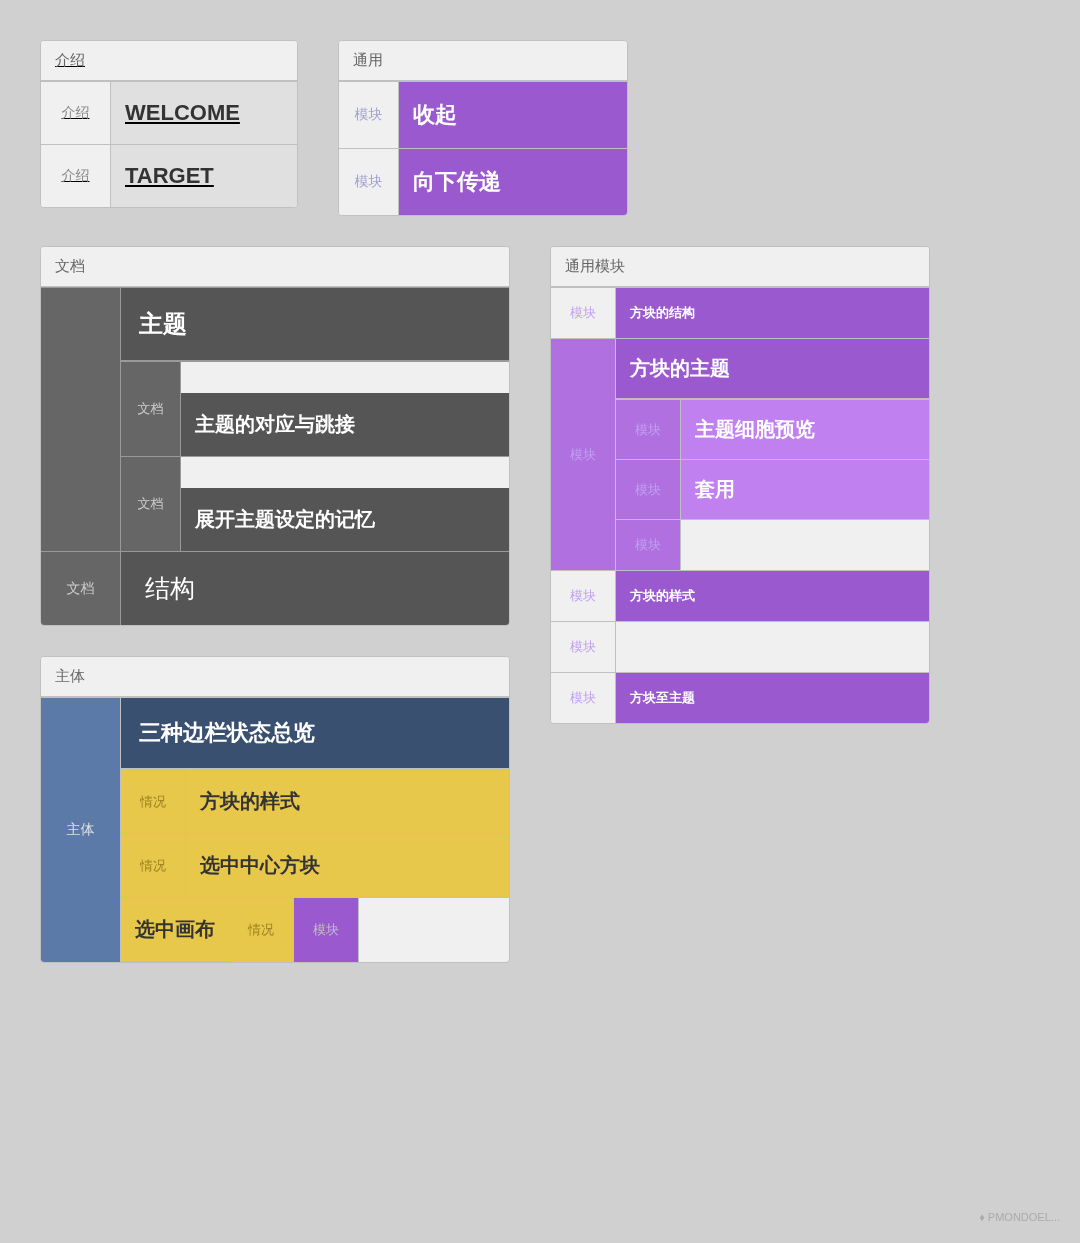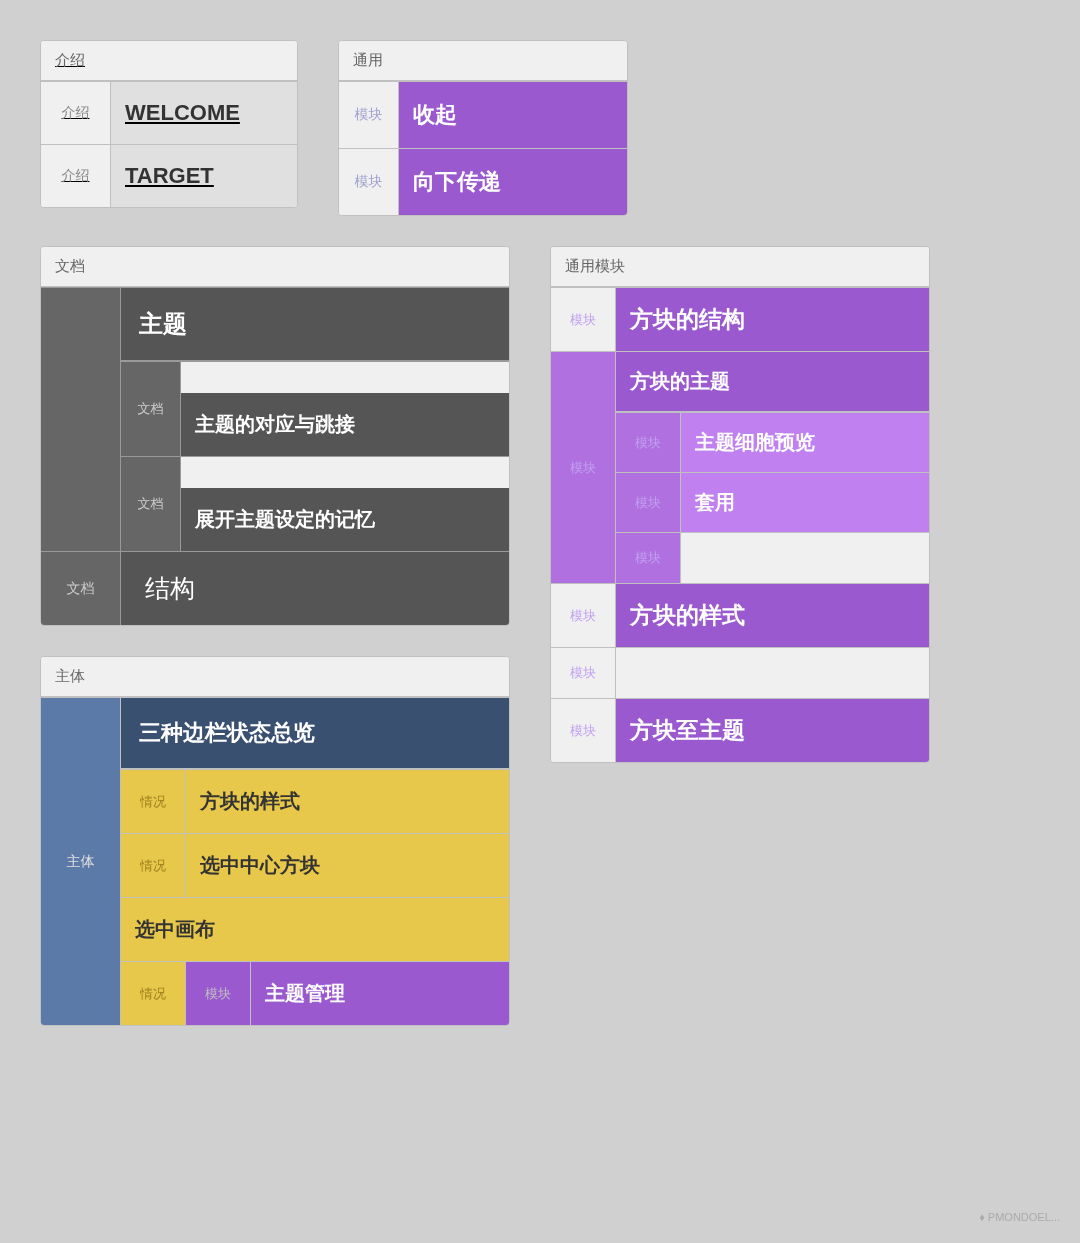--- a/index.html
+++ b/index.html
@@ -283,21 +283,21 @@
       font-weight: bold;
       color: #333;
       background: #e8c84a;
       display: flex;
       align-items: center;
     }
 
     .body-canvas-section {
       border-top: 1.5px solid #c0c0c0;
       display: flex;
-      flex-direction: column;
+      flex-direction: row;
     }
 
     .body-canvas-title {
       padding: 18px 14px;
       font-size: 20px;
       font-weight: bold;
       color: #333;
       background: #e8c84a;
       border-bottom: 1.5px solid #c0c0c0;
     }
@@ -360,21 +360,21 @@
       display: flex;
       align-items: center;
       justify-content: center;
       background: #f0f0f0;
       border-right: 1.5px solid #c0c0c0;
     }
 
     .gmodule-value {
       flex: 1;
       padding: 16px 14px;
-      font-size: 23px;
+      font-size: 13px;
       font-weight: bold;
       color: #fff;
       background: #9b59d0;
       display: flex;
       align-items: center;
     }
 
     .gmodule-nested {
       flex: 1;
       display: flex;
@@ -522,21 +522,20 @@
                 <div class="body-sub-label">情况</div>
                 <div class="body-sub-value">选中中心方块</div>
               </div>
             </div>
 
             <div class="body-canvas-section">
               <div class="body-canvas-title">选中画布</div>
               <div class="body-canvas-row">
                 <div class="body-canvas-label">情况</div>
                 <div class="body-canvas-sub-label">模块</div>
-                <div class="body-canvas-value">主题管理</div>
               </div>
             </div>
           </div>
         </div>
       </div>
     </div>
 
     <div class="card gmodule-card">
       <div class="card-header">通用模块</div>
 

